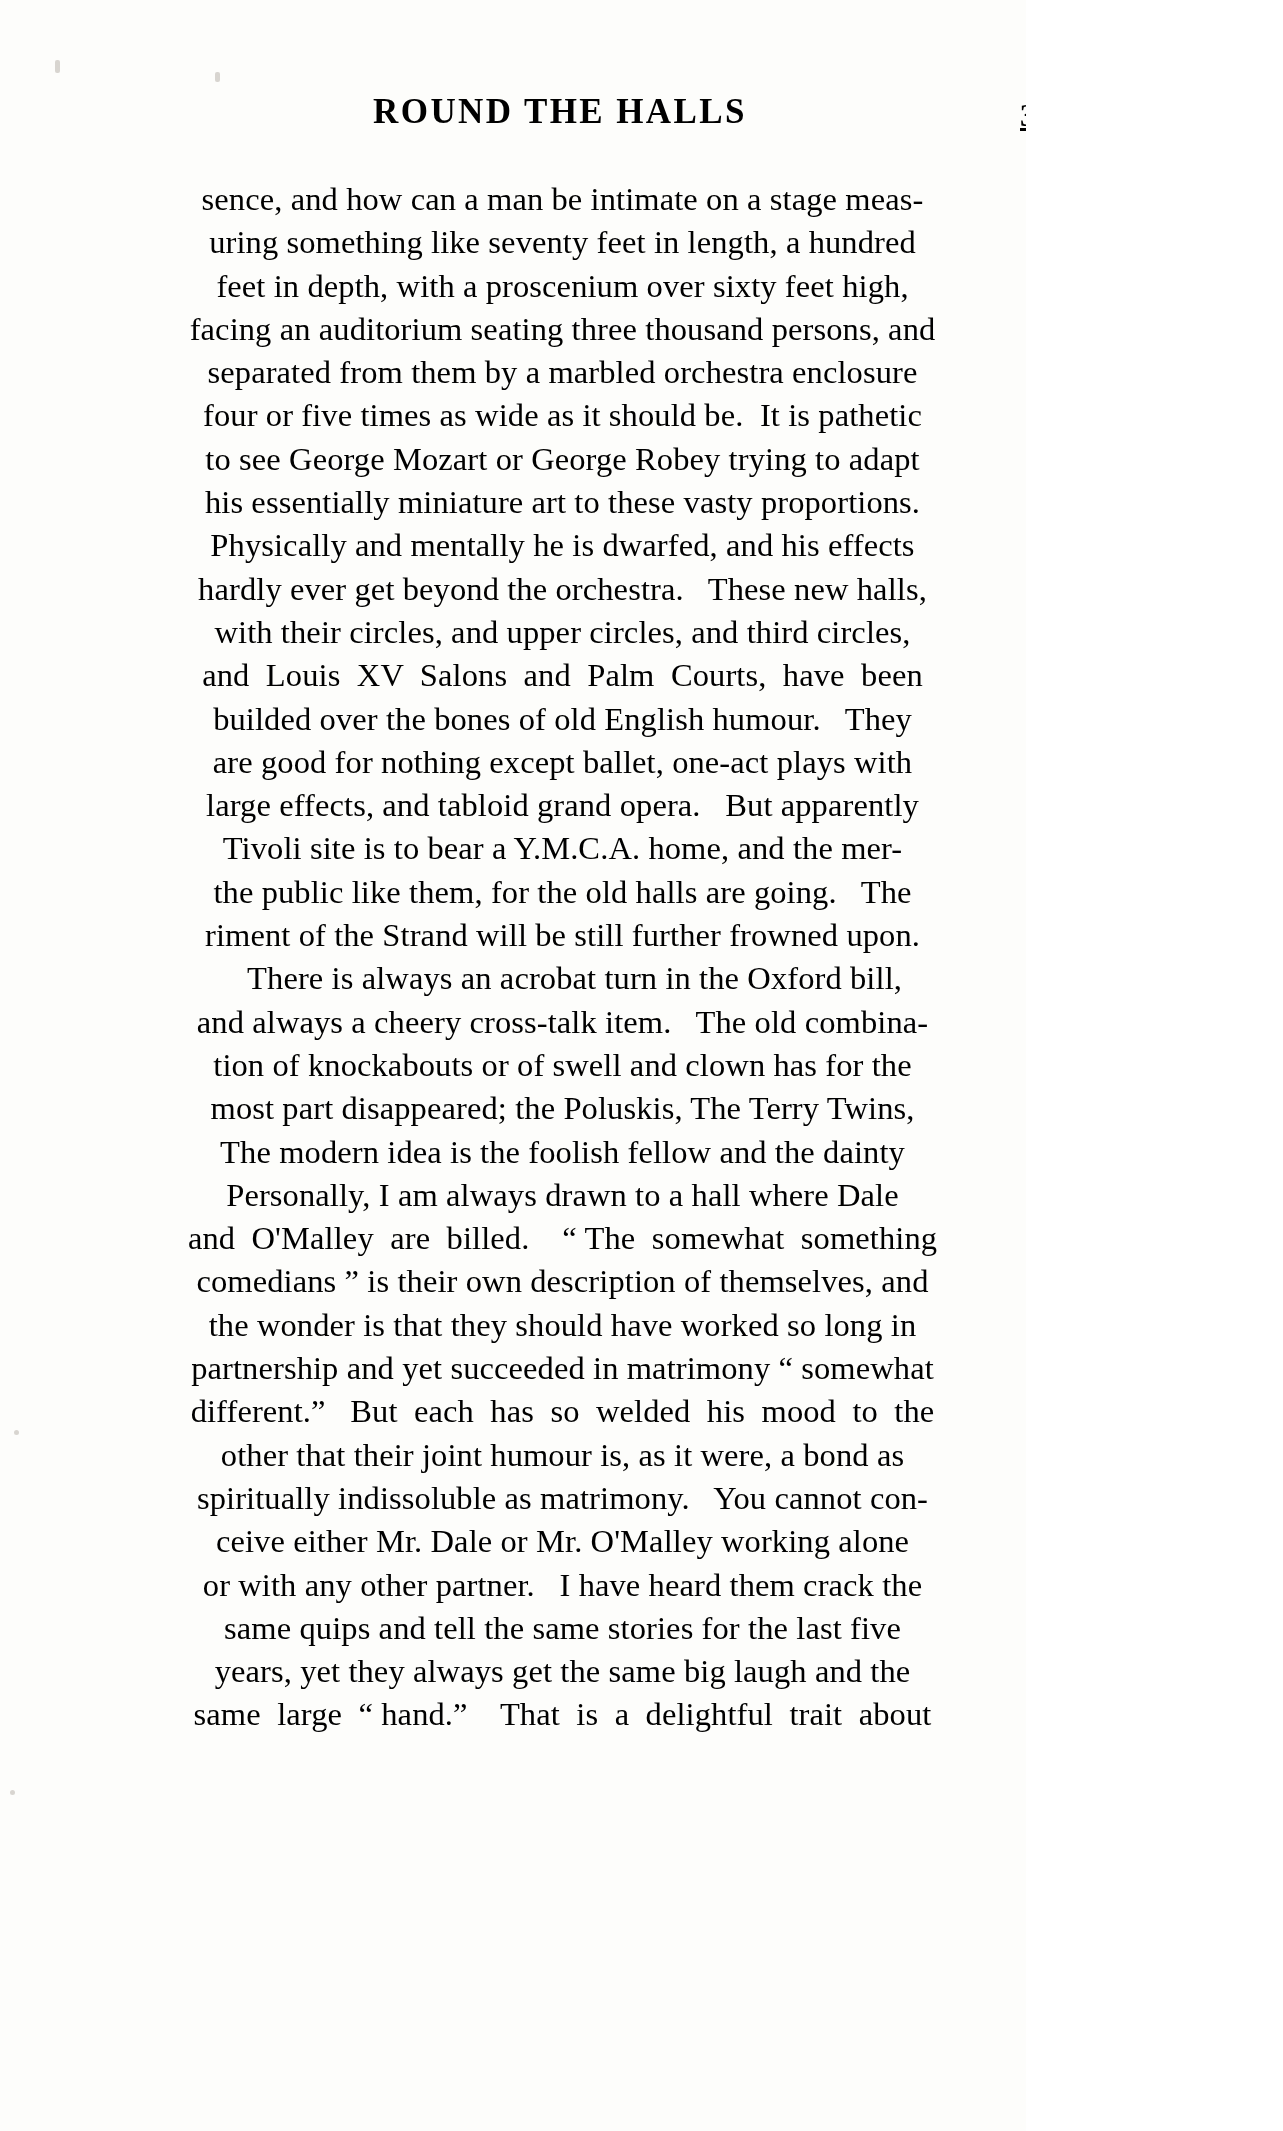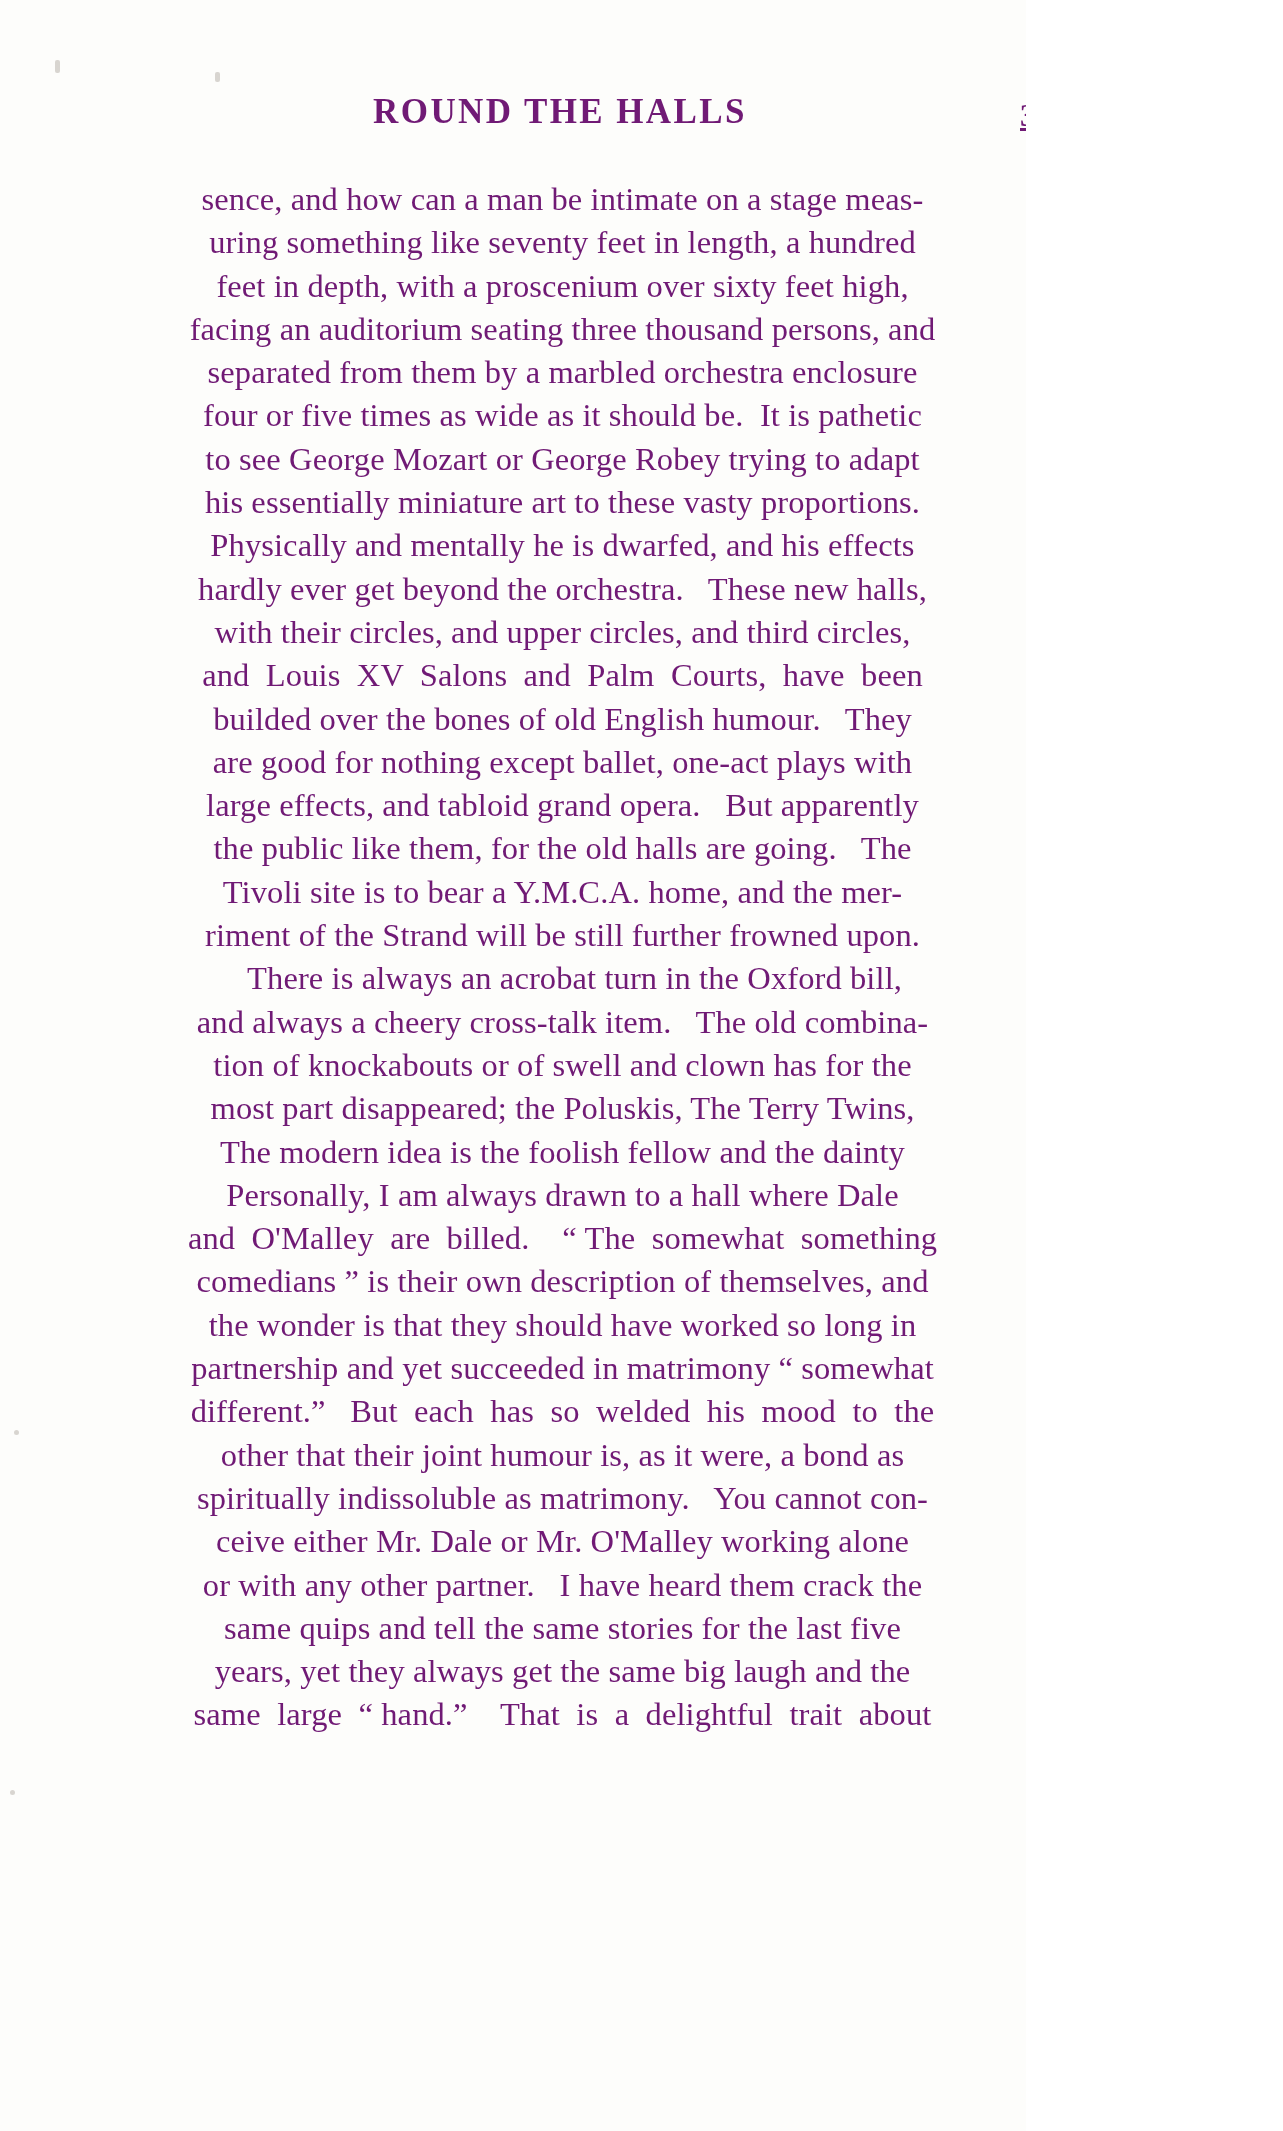--- a/index.html
+++ b/index.html
@@ -6,21 +6,21 @@
     margin: 0;
     padding: 0;
     background: #ffffff;
   }
   .page {
     position: relative;
     width: 1026px;
     height: 2131px;
     background: #fdfdfb;
     font-family: "Liberation Serif", serif;
-    color: #701a75;
+    color: #000000;
     overflow: hidden;
   }
   .page-inner {
     position: absolute;
     left: 0;
     top: 0;
     width: 1283px;
     height: 2131px;
   }
 
@@ -103,22 +103,22 @@
       <span class="line">four or five times as wide as it should be.  It is pathetic</span>
       <span class="line">to see George Mozart or George Robey trying to adapt</span>
       <span class="line">his essentially miniature art to these vasty proportions.</span>
       <span class="line">Physically and mentally he is dwarfed, and his effects</span>
       <span class="line">hardly ever get beyond the orchestra.   These new halls,</span>
       <span class="line">with their circles, and upper circles, and third circles,</span>
       <span class="line">and  Louis  XV  Salons  and  Palm  Courts,  have  been</span>
       <span class="line">builded over the bones of old English humour.   They</span>
       <span class="line">are good for nothing except ballet, one-act plays with</span>
       <span class="line">large effects, and tabloid grand opera.   But apparently</span>
+      <span class="line">Tivoli site is to bear a Y.M.C.A. home, and the mer-</span>
       <span class="line">the public like them, for the old halls are going.   The</span>
-      <span class="line">Tivoli site is to bear a Y.M.C.A. home, and the mer-</span>
       <span class="line">riment of the Strand will be still further frowned upon.</span>
       <span class="line indent">   There is always an acrobat turn in the Oxford bill,</span>
       <span class="line">and always a cheery cross-talk item.   The old combina-</span>
       <span class="line">tion of knockabouts or of swell and clown has for the</span>
       <span class="line">most part disappeared; the Poluskis, The Terry Twins,</span>
       <span class="line">The modern idea is the foolish fellow and the dainty</span>
       <span class="line">Personally, I am always drawn to a hall where Dale</span>
       <span class="line">and  O'Malley  are  billed.    “ The  somewhat  something</span>
       <span class="line">comedians ” is their own description of themselves, and</span>
       <span class="line">the wonder is that they should have worked so long in</span>

